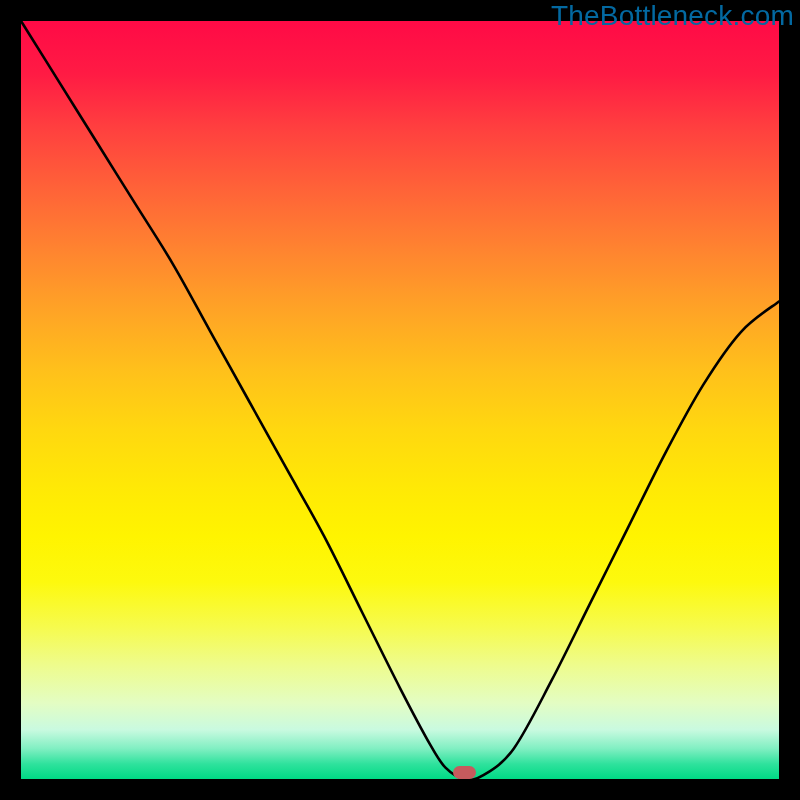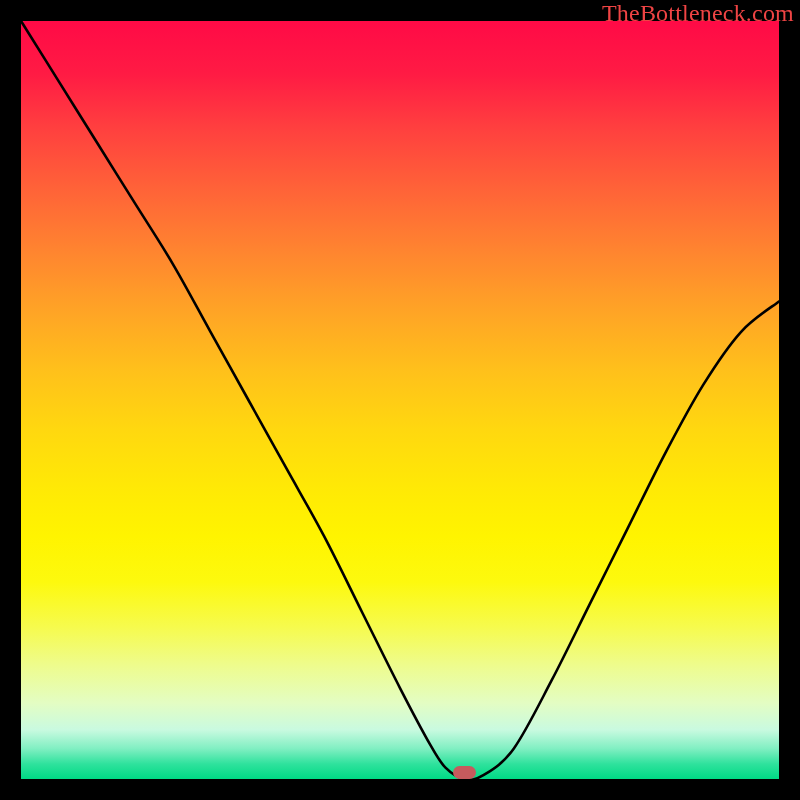--- a/index.html
+++ b/index.html
@@ -34,24 +34,24 @@
       #c9fae0 93.5%,
       #80efc2 96%,
       #2fe29d 98%,
       #00d985 100%
     );
   }
   .watermark {
     position: absolute;
     top: 0;
     right: 6px;
-    font-family: Liberation Serif, serif;
-    font-size: 24px;
+    font-family: Liberation Sans, sans-serif;
+    font-size: 28px;
     font-weight: 500;
-    color: #ef4444;
+    color: #0369a1;
     letter-spacing: 0.2px;
     user-select: none;
   }
   svg.curve {
     position: absolute;
     left: 0;
     top: 0;
     width: 758px;
     height: 758px;
     overflow: visible;

